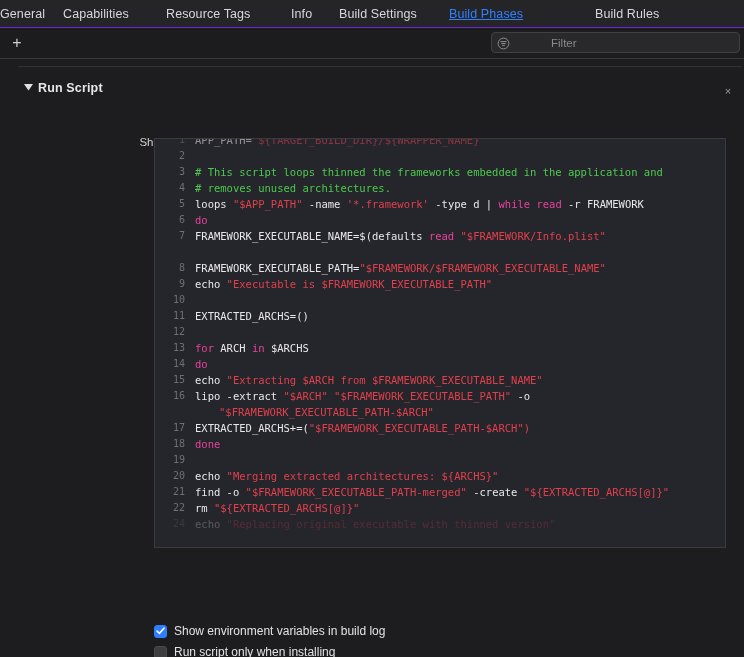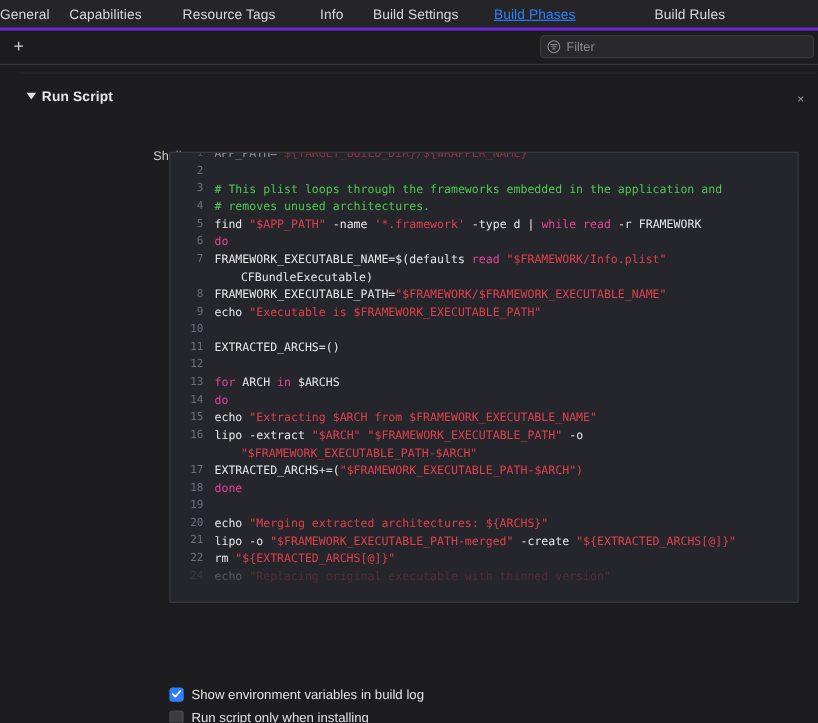--- a/index.html
+++ b/index.html
@@ -24,21 +24,21 @@
     overflow: hidden;
   }
 
   
   .tabbar {
     position: absolute;
     left: 0; top: 0;
     width: 744px;
     height: 28px;
     background: #252527;
-    border-bottom: 3px solid #6d28d9;
+    border-bottom: 1px solid #6d28d9;
     display: flex;
     align-items: center;
     box-sizing: border-box;
   }
   .tab {
     font-size: 12.5px;
     color: #d8d8d8;
     letter-spacing: 0.1px;
     white-space: nowrap;
     cursor: default;
@@ -67,20 +67,21 @@
   .filter-box {
     position: absolute;
     right: 4px; top: 4px;
     width: 249px; height: 21px;
     background: #29292b;
     border: 1px solid #404044;
     border-radius: 4px;
     display: flex;
     align-items: center;
     box-sizing: border-box;
+    gap: 36px;
   }
   .filter-icon {
     margin-left: 5px;
     width: 13px; height: 13px;
     flex: 0 0 auto;
   }
   .filter-placeholder {
     margin-left: 5px;
     font-size: 11.5px;
     color: #888a8e;
@@ -322,39 +323,39 @@
 
     <div class="shell-row">
       <span class="shell-label">Shell</span>
       <input class="shell-input" type="text" value="/bin/sh" style="">
     </div>
 
     <div class="editor">
       <div class="code-scroll" id="code">
           <div class="code-line" style="opacity: 0.55;"><span class="lnum">1</span><span class="t-plain">APP_PATH=</span><span class="t-str">"${TARGET_BUILD_DIR}/${WRAPPER_NAME}"</span></div>
           <div class="code-line"><span class="lnum">2</span></div>
-          <div class="code-line"><span class="lnum">3</span><span class="t-comment"># This plist loops through the frameworks embedded in the application and</span></div>
+          <div class="code-line"><span class="lnum">3</span><span class="t-comment"># This script loops thinned the frameworks embedded in the application and</span></div>
           <div class="code-line"><span class="lnum">4</span><span class="t-comment"># removes unused architectures.</span></div>
-          <div class="code-line"><span class="lnum">5</span><span class="t-plain">find </span><span class="t-str">"$APP_PATH"</span><span class="t-plain"> -name </span><span class="t-str">'*.framework'</span><span class="t-plain"> -type d </span><span class="t-punct">| </span><span class="t-kw">while read </span><span class="t-plain">-r FRAMEWORK</span></div>
+          <div class="code-line"><span class="lnum">5</span><span class="t-plain">loops </span><span class="t-str">"$APP_PATH"</span><span class="t-plain"> -name </span><span class="t-str">'*.framework'</span><span class="t-plain"> -type d </span><span class="t-punct">| </span><span class="t-kw">while read </span><span class="t-plain">-r FRAMEWORK</span></div>
           <div class="code-line"><span class="lnum">6</span><span class="t-kw">do</span></div>
-          <div class="code-line tall"><span class="lnum">7</span><span class="t-plain">FRAMEWORK_EXECUTABLE_NAME=$(defaults </span><span class="t-kw">read </span><span class="t-str">"$FRAMEWORK/Info.plist"</span><span class="ln-indent"><span class="t-plain">CFBundleExecutable)</span></span></div>
+          <div class="code-line tall"><span class="lnum">7</span><span class="t-plain">FRAMEWORK_EXECUTABLE_NAME=$(defaults </span><span class="t-kw">read </span><span class="t-str">"$FRAMEWORK/Info.plist"</span></div>
           <div class="code-line"><span class="lnum">8</span><span class="t-plain">FRAMEWORK_EXECUTABLE_PATH=</span><span class="t-str">"$FRAMEWORK/$FRAMEWORK_EXECUTABLE_NAME"</span></div>
           <div class="code-line"><span class="lnum">9</span><span class="t-plain">echo </span><span class="t-str">"Executable is $FRAMEWORK_EXECUTABLE_PATH"</span></div>
           <div class="code-line"><span class="lnum">10</span></div>
           <div class="code-line"><span class="lnum">11</span><span class="t-plain">EXTRACTED_ARCHS=()</span></div>
           <div class="code-line"><span class="lnum">12</span></div>
           <div class="code-line"><span class="lnum">13</span><span class="t-kw">for </span><span class="t-plain">ARCH </span><span class="t-kw">in </span><span class="t-plain">$ARCHS</span></div>
           <div class="code-line"><span class="lnum">14</span><span class="t-kw">do</span></div>
           <div class="code-line"><span class="lnum">15</span><span class="t-plain">echo </span><span class="t-str">"Extracting $ARCH from $FRAMEWORK_EXECUTABLE_NAME"</span></div>
           <div class="code-line tall"><span class="lnum">16</span><span class="t-plain">lipo -extract </span><span class="t-str">"$ARCH"</span><span class="t-plain"> </span><span class="t-str">"$FRAMEWORK_EXECUTABLE_PATH"</span><span class="t-plain"> -o</span><span class="ln-indent"><span class="t-str">"$FRAMEWORK_EXECUTABLE_PATH-$ARCH"</span></span></div>
           <div class="code-line"><span class="lnum">17</span><span class="t-plain">EXTRACTED_ARCHS+=(</span><span class="t-str">"$FRAMEWORK_EXECUTABLE_PATH-$ARCH"</span><span class="t-str">)</span></div>
           <div class="code-line"><span class="lnum">18</span><span class="t-kw">done</span></div>
           <div class="code-line"><span class="lnum">19</span></div>
           <div class="code-line"><span class="lnum">20</span><span class="t-plain">echo </span><span class="t-str">"Merging extracted architectures: ${ARCHS}"</span></div>
-          <div class="code-line"><span class="lnum">21</span><span class="t-plain">lipo -o </span><span class="t-str">"$FRAMEWORK_EXECUTABLE_PATH-merged"</span><span class="t-plain"> -create </span><span class="t-str">"${EXTRACTED_ARCHS[@]}"</span></div>
+          <div class="code-line"><span class="lnum">21</span><span class="t-plain">find -o </span><span class="t-str">"$FRAMEWORK_EXECUTABLE_PATH-merged"</span><span class="t-plain"> -create </span><span class="t-str">"${EXTRACTED_ARCHS[@]}"</span></div>
           <div class="code-line"><span class="lnum">22</span><span class="t-plain">rm </span><span class="t-str">"${EXTRACTED_ARCHS[@]}"</span></div>
           <div class="code-line" style="opacity: 0.25;"><span class="lnum">24</span><span class="t-plain">echo </span><span class="t-str">"Replacing original executable with thinned version"</span></div>
         </div>
       <div class="editor-scrollbar"></div>
     </div>
 
     <div class="checkrow r1">
       <span class="cbox on">
         <svg width="9" height="8" viewBox="0 0 9 8">
           <polyline points="1,4 3.4,6.4 8,1.2" fill="none" stroke="#ffffff" stroke-width="1.6" stroke-linecap="round" stroke-linejoin="round"></polyline>

